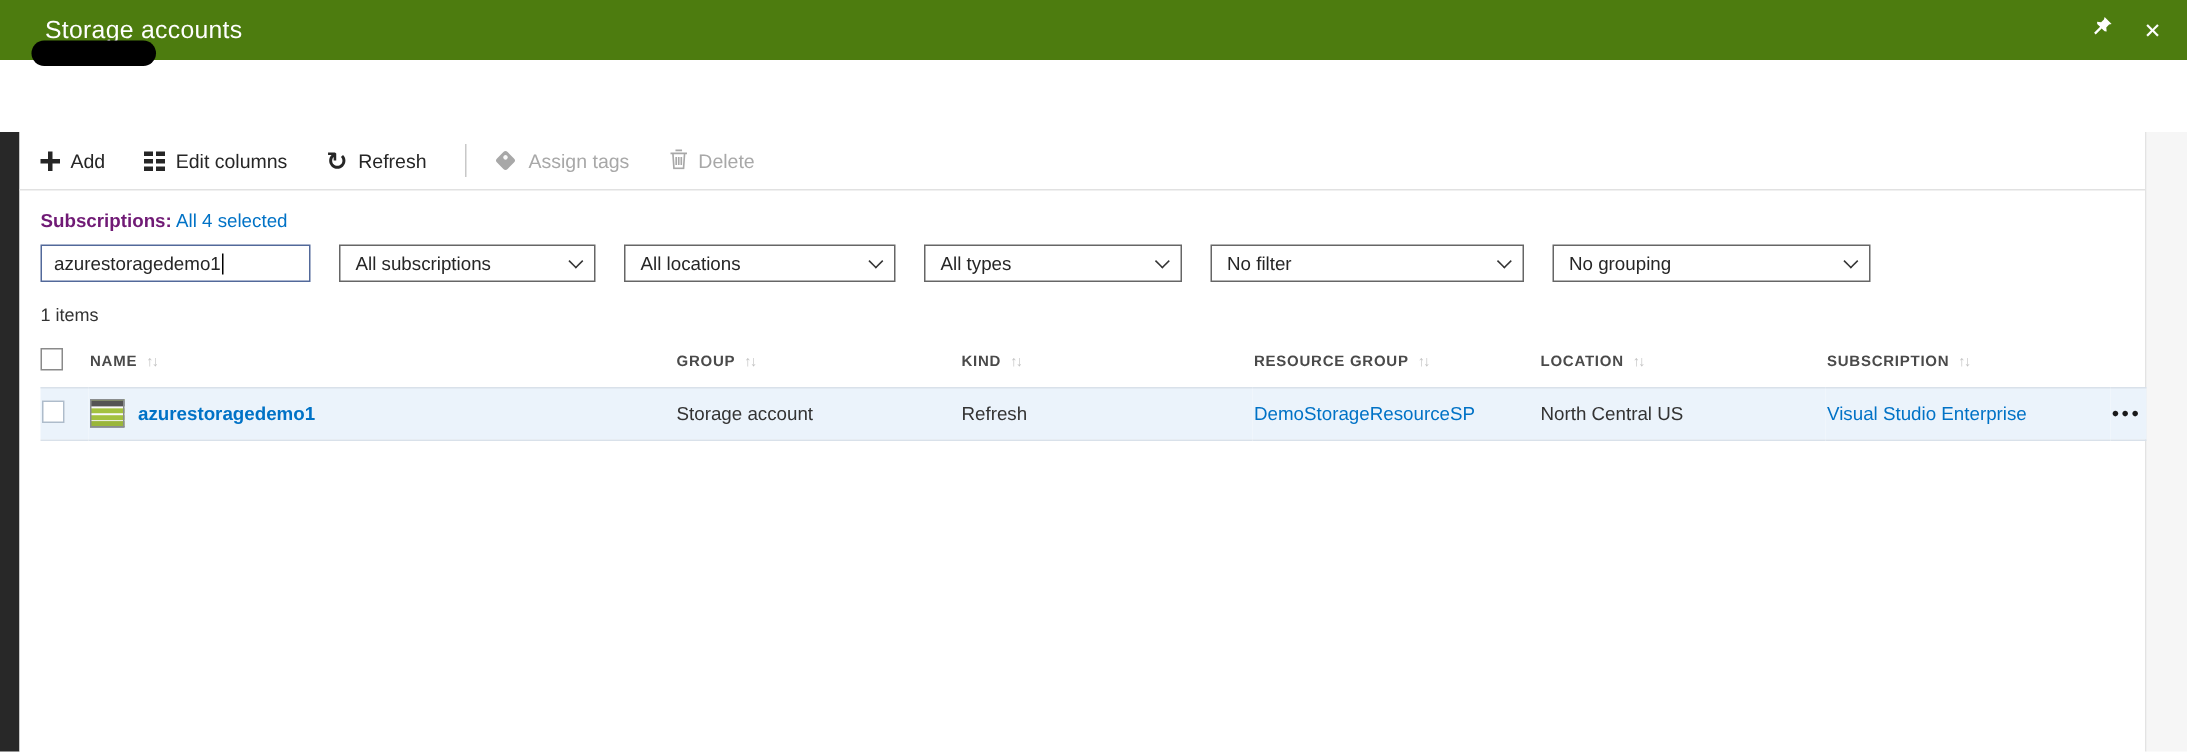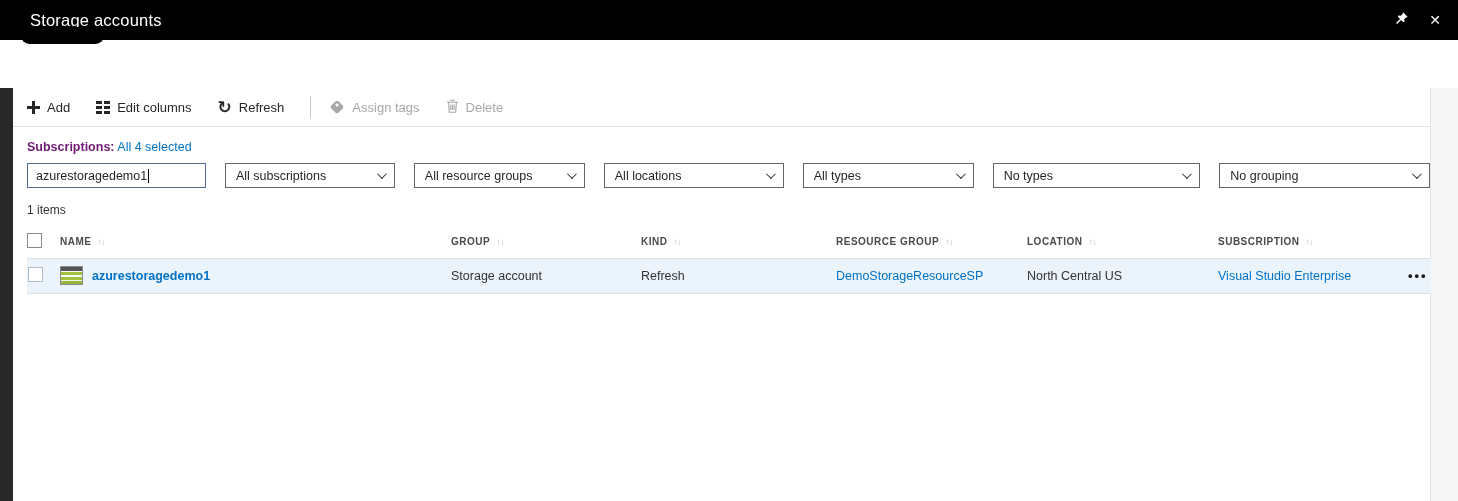--- a/index.html
+++ b/index.html
@@ -7,21 +7,21 @@
   body {
     width: 1458px; height: 501px; overflow: hidden;
     font-family: "Liberation Sans", "DejaVu Sans", sans-serif;
     background: #ffffff; color: #262626;
   }
   .screen { position: relative; width: 1458px; height: 501px; }
 
   
   .titlebar {
     position: absolute; top: 0; left: 0; width: 1458px; height: 40px;
-    background: #000000; display: flex; align-items: center;
+    background: #4d7c0f; display: flex; align-items: center;
   }
   .titlebar .title {
     margin-left: 30px; color: #ffffff; font-size: 16.5px; font-weight: 400; letter-spacing: .2px;
   }
   .titlebar-actions {
     position: absolute; right: 14px; top: 0; height: 40px;
     display: flex; align-items: center; gap: 16px;
   }
   .tb-iconbtn { width: 18px; height: 18px; display: flex; align-items: center; justify-content: center; cursor: pointer; }
   .close-glyph { color: #ffffff; font-size: 14px; line-height: 1; }
@@ -197,34 +197,30 @@
 
         <div class="filters">
           <div class="textbox">
             <span>azurestoragedemo1</span>
             <span class="caret"></span>
           </div>
           <div class="dropdown dd-1">
             <span>All subscriptions</span>
             <span class="chev"></span>
           </div>
-          <div class="dropdown dd-2">
-            <span>All resource groups</span>
-            <span class="chev"></span>
-          </div>
           <div class="dropdown dd-4">
             <span>All locations</span>
             <span class="chev"></span>
           </div>
           <div class="dropdown dd-3">
             <span>All types</span>
             <span class="chev"></span>
           </div>
           <div class="dropdown dd-5">
-            <span>No types</span>
+            <span>No filter</span>
             <span class="chev"></span>
           </div>
           <div class="dropdown dd-6">
             <span>No grouping</span>
             <span class="chev"></span>
           </div>
         </div>
 
         <div class="items-count">1 items</div>
 

